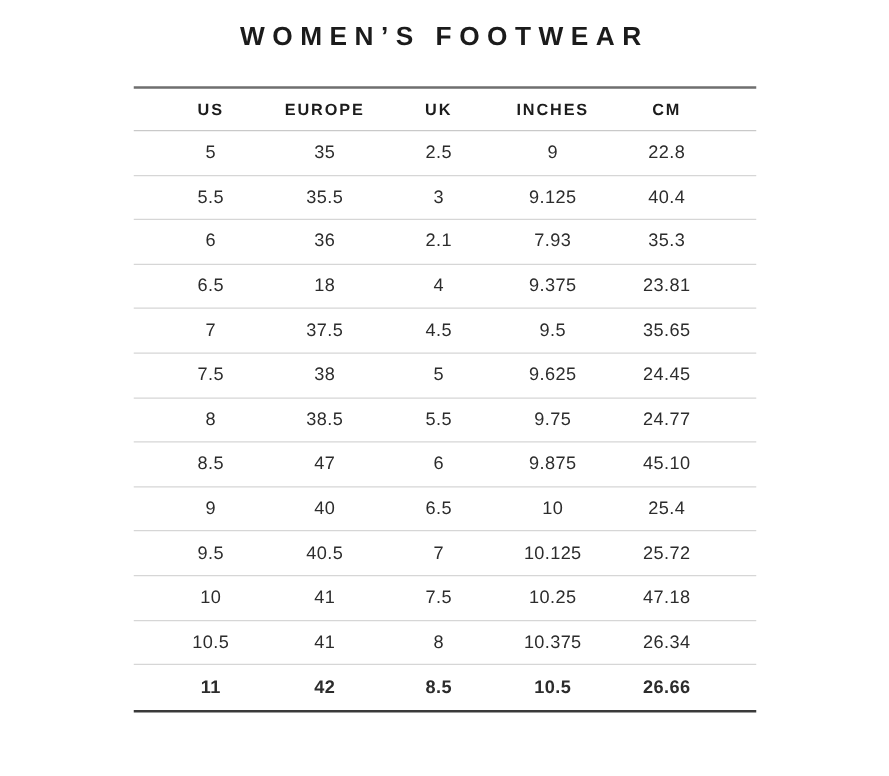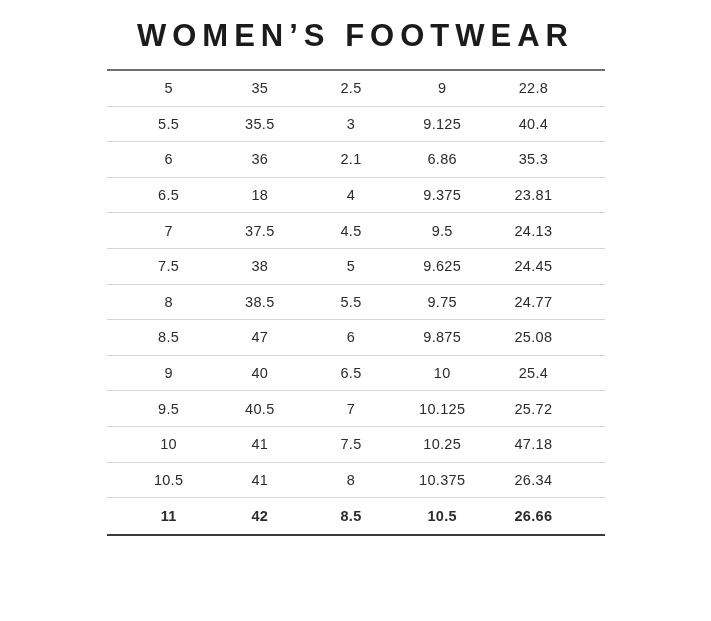--- a/index.html
+++ b/index.html
@@ -14,21 +14,21 @@
     background: #ffffff;
     font-family: "Liberation Sans", sans-serif;
     overflow: hidden;
   }
   .page-title {
     position: absolute;
     top: 18px;
     left: 0;
     width: 711px;
     text-align: center;
-    font-size: 31px;
+    font-size: 21px;
     font-weight: 700;
     letter-spacing: 6px;
     color: #1b1b1b;
     white-space: nowrap;
   }
   .size-table {
     position: absolute;
     left: 107px;
     top: 69px;
     width: 498px;
@@ -69,76 +69,83 @@
     color: #2c2c2c;
   }
 </style>
 </head>
 <body>
 
 <div class="page">
   <div class="page-title">WOMEN’S FOOTWEAR</div>
 
   <div class="size-table">
+    <div class="thead">
+        <div class="hcell">US</div>
+        <div class="hcell">EUROPE</div>
+        <div class="hcell">UK</div>
+        <div class="hcell">INCHES</div>
+        <div class="hcell">CM</div>
+      </div>
     <div>
         <div class="trow">
           <div class="tcell">5</div>
           <div class="tcell">35</div>
           <div class="tcell">2.5</div>
           <div class="tcell">9</div>
           <div class="tcell">22.8</div>
         </div>
         <div class="trow">
           <div class="tcell">5.5</div>
           <div class="tcell">35.5</div>
           <div class="tcell">3</div>
           <div class="tcell">9.125</div>
           <div class="tcell">40.4</div>
         </div>
         <div class="trow">
           <div class="tcell">6</div>
           <div class="tcell">36</div>
           <div class="tcell">2.1</div>
-          <div class="tcell">6.86</div>
+          <div class="tcell">7.93</div>
           <div class="tcell">35.3</div>
         </div>
         <div class="trow">
           <div class="tcell">6.5</div>
           <div class="tcell">18</div>
           <div class="tcell">4</div>
           <div class="tcell">9.375</div>
           <div class="tcell">23.81</div>
         </div>
         <div class="trow">
           <div class="tcell">7</div>
           <div class="tcell">37.5</div>
           <div class="tcell">4.5</div>
           <div class="tcell">9.5</div>
-          <div class="tcell">24.13</div>
+          <div class="tcell">35.65</div>
         </div>
         <div class="trow">
           <div class="tcell">7.5</div>
           <div class="tcell">38</div>
           <div class="tcell">5</div>
           <div class="tcell">9.625</div>
           <div class="tcell">24.45</div>
         </div>
         <div class="trow">
           <div class="tcell">8</div>
           <div class="tcell">38.5</div>
           <div class="tcell">5.5</div>
           <div class="tcell">9.75</div>
           <div class="tcell">24.77</div>
         </div>
         <div class="trow">
           <div class="tcell">8.5</div>
           <div class="tcell">47</div>
           <div class="tcell">6</div>
           <div class="tcell">9.875</div>
-          <div class="tcell">25.08</div>
+          <div class="tcell">45.10</div>
         </div>
         <div class="trow">
           <div class="tcell">9</div>
           <div class="tcell">40</div>
           <div class="tcell">6.5</div>
           <div class="tcell">10</div>
           <div class="tcell">25.4</div>
         </div>
         <div class="trow">
           <div class="tcell">9.5</div>

